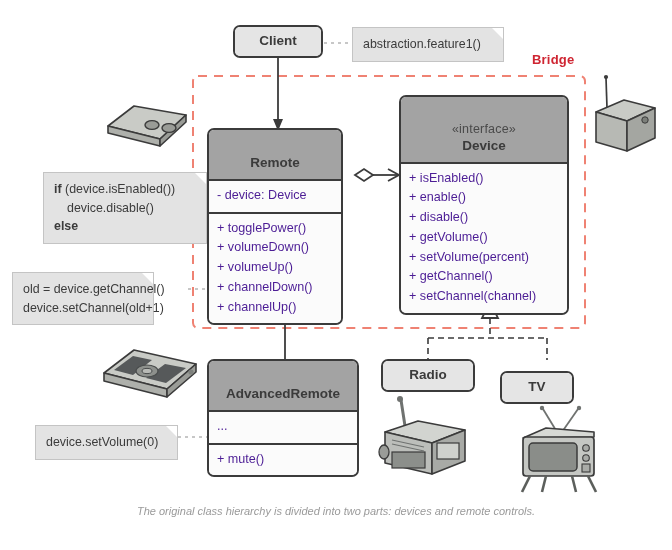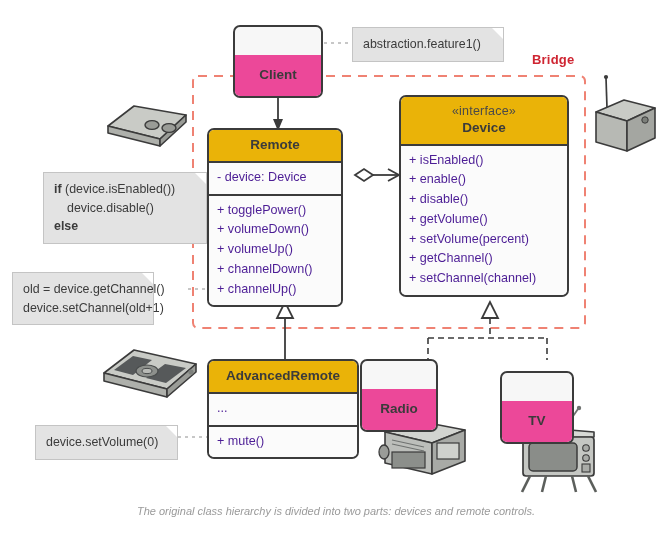--- a/index.html
+++ b/index.html
@@ -32,23 +32,23 @@
     border-radius: 7px;
     background: #f7f7f7;
     overflow: hidden;
     z-index: 5;
   }
   .uml-title {
     text-align: center;
     font-weight: bold;
     font-size: 13.5px;
     color: #3b3b3b;
-    padding: 7px 6px 7px 6px;
+    padding: 25px 6px 7px 6px;
     line-height: 1.25;
-    background: #eab308;
+    background: #a3a3a3;
   }
   .uml-stereo {
     display: block;
     font-weight: normal;
     font-size: 12.5px;
     color: #4a4a4a;
     letter-spacing: .2px;
   }
   .uml-sep {
     border-top: 2px solid #3b3b3b;
@@ -57,23 +57,22 @@
     padding: 5px 8px 6px 8px;
     background: #fbfbfb;
   }
   .uml-row {
     font-size: 12.6px;
     color: #4c1d95;
     line-height: 1.57;
     white-space: nowrap;
   }
   .simple-box .uml-title {
-    padding: 12px 14px;
-    background: #ec4899;
-    margin-top: 28px;
+    padding: 6px 14px;
+    background: #e5e5e5;
   }
   
   .note {
     position: absolute;
     box-sizing: border-box;
     background: #e3e3e3;
     border: 1px solid #c4c4c4;
     color: #3b3b3b;
     font-size: 12.4px;
     line-height: 1.5;
@@ -267,21 +266,21 @@
     <div class="uml-section uml-sep">
       <div class="uml-row">+ mute()</div>
     </div>
   </div>
 
   <div class="note" style="left:35px; top:425px; width:143px;">
     <span class="fold"></span>
     <div class="note-line">device.setVolume(0)</div>
   </div>
 
-  <div class="uml-box simple-box" style="left:360px; top:359px; width:78px;">
+  <div class="uml-box simple-box" style="left:381px; top:359px; width:94px;">
     <div class="uml-title">Radio</div>
   </div>
 
   <div class="uml-box simple-box" style="left:500px; top:371px; width:74px;">
     <div class="uml-title">TV</div>
   </div>
 
   <div class="caption">The original class hierarchy is divided into two parts: devices and remote controls.</div>
 
 </div>

